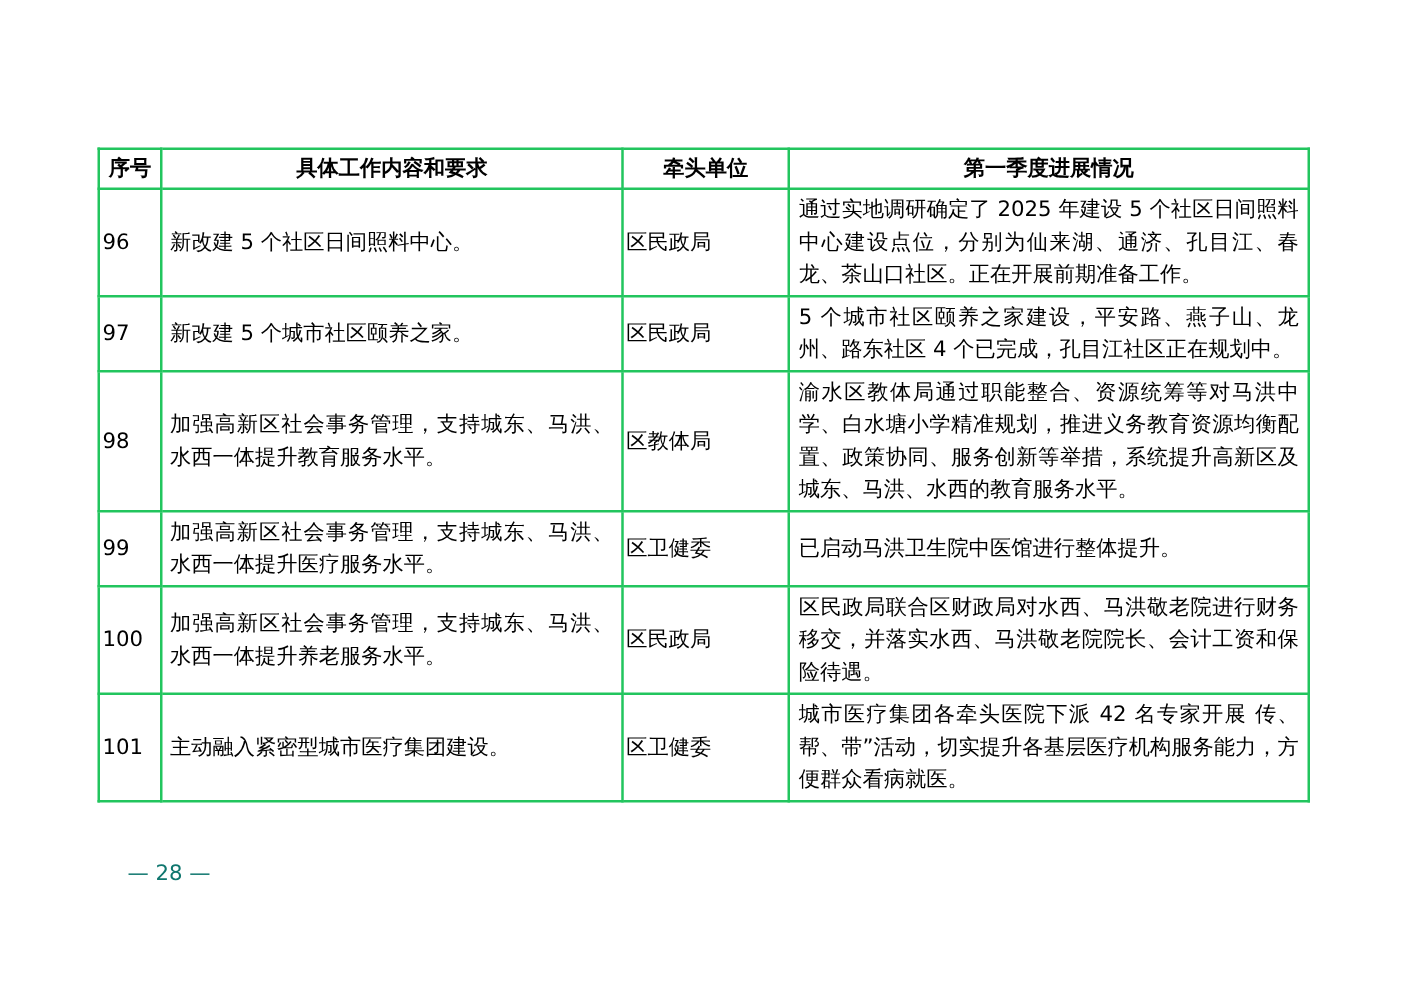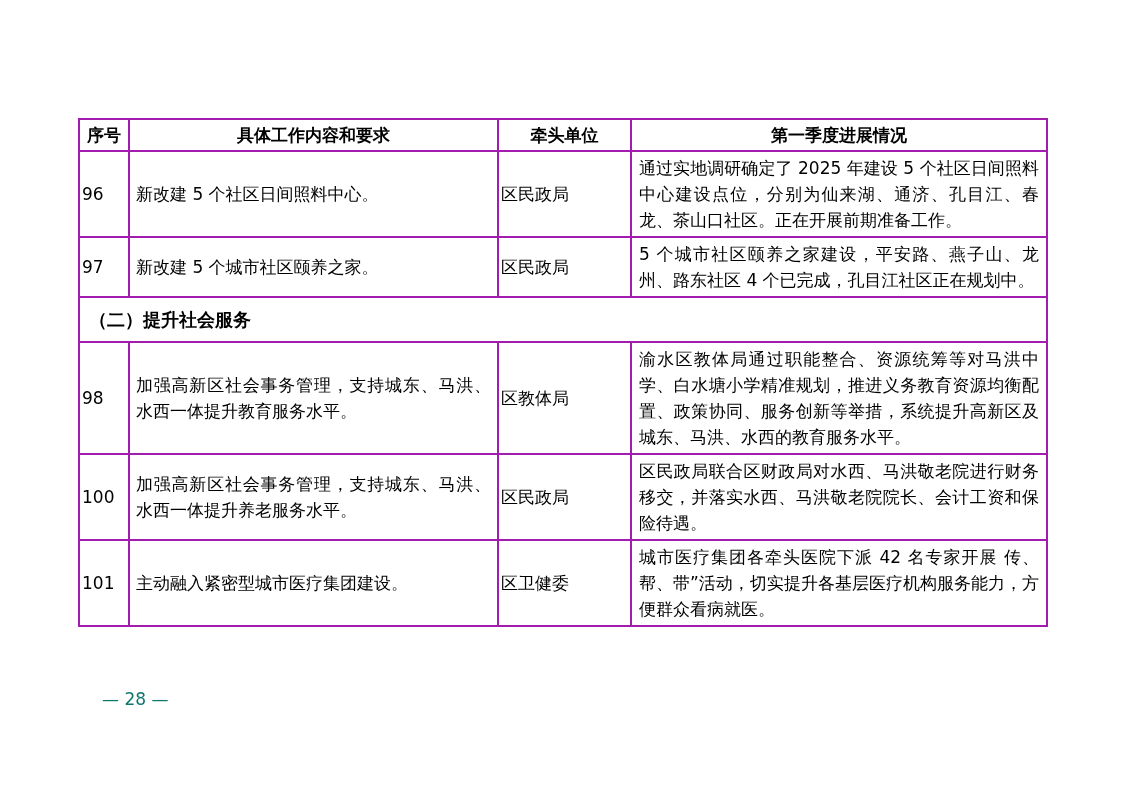--- a/index.html
+++ b/index.html
@@ -17,21 +17,21 @@
   }
   table.work-table {
     position: absolute;
     left: 78px;
     top: 118px;
     width: 968px;
     border-collapse: collapse;
     table-layout: fixed;
   }
   .work-table th, .work-table td {
-    border: 2px solid #a21caf;
+    border: 2px solid #22c55e;
     vertical-align: middle;
     font-size: 17px;
     line-height: 26px;
     color: #000000;
     word-break: break-all;
   }
   .work-table th {
     font-weight: bold;
     text-align: center;
     height: 28px;
@@ -89,28 +89,31 @@
         <td class="c-content">新改建 5 个社区日间照料中心。</td>
         <td class="c-unit">区民政局</td>
         <td class="c-progress">通过实地调研确定了 2025 年建设 5 个社区日间照料中心建设点位，分别为仙来湖、通济、孔目江、春龙、茶山口社区。正在开展前期准备工作。</td>
       </tr>
       <tr class="r-97">
         <td class="c-num">97</td>
         <td class="c-content">新改建 5 个城市社区颐养之家。</td>
         <td class="c-unit">区民政局</td>
         <td class="c-progress">5 个城市社区颐养之家建设，平安路、燕子山、龙州、路东社区 4 个已完成，孔目江社区正在规划中。</td>
       </tr>
-      <tr class="r-sec">
-        <td class="section-cell" colspan="4">（二）提升社会服务</td>
-      </tr>
       <tr class="r-98">
         <td class="c-num">98</td>
         <td class="c-content">加强高新区社会事务管理，支持城东、马洪、水西一体提升教育服务水平。</td>
         <td class="c-unit">区教体局</td>
         <td class="c-progress">渝水区教体局通过职能整合、资源统筹等对马洪中学、白水塘小学精准规划，推进义务教育资源均衡配置、政策协同、服务创新等举措，系统提升高新区及城东、马洪、水西的教育服务水平。</td>
+      </tr>
+      <tr class="r-99">
+        <td class="c-num">99</td>
+        <td class="c-content">加强高新区社会事务管理，支持城东、马洪、水西一体提升医疗服务水平。</td>
+        <td class="c-unit">区卫健委</td>
+        <td class="c-progress">已启动马洪卫生院中医馆进行整体提升。</td>
       </tr>
       <tr class="r-100">
         <td class="c-num">100</td>
         <td class="c-content">加强高新区社会事务管理，支持城东、马洪、水西一体提升养老服务水平。</td>
         <td class="c-unit">区民政局</td>
         <td class="c-progress">区民政局联合区财政局对水西、马洪敬老院进行财务移交，并落实水西、马洪敬老院院长、会计工资和保险待遇。</td>
       </tr>
       <tr class="r-101">
         <td class="c-num">101</td>
         <td class="c-content">主动融入紧密型城市医疗集团建设。</td>

